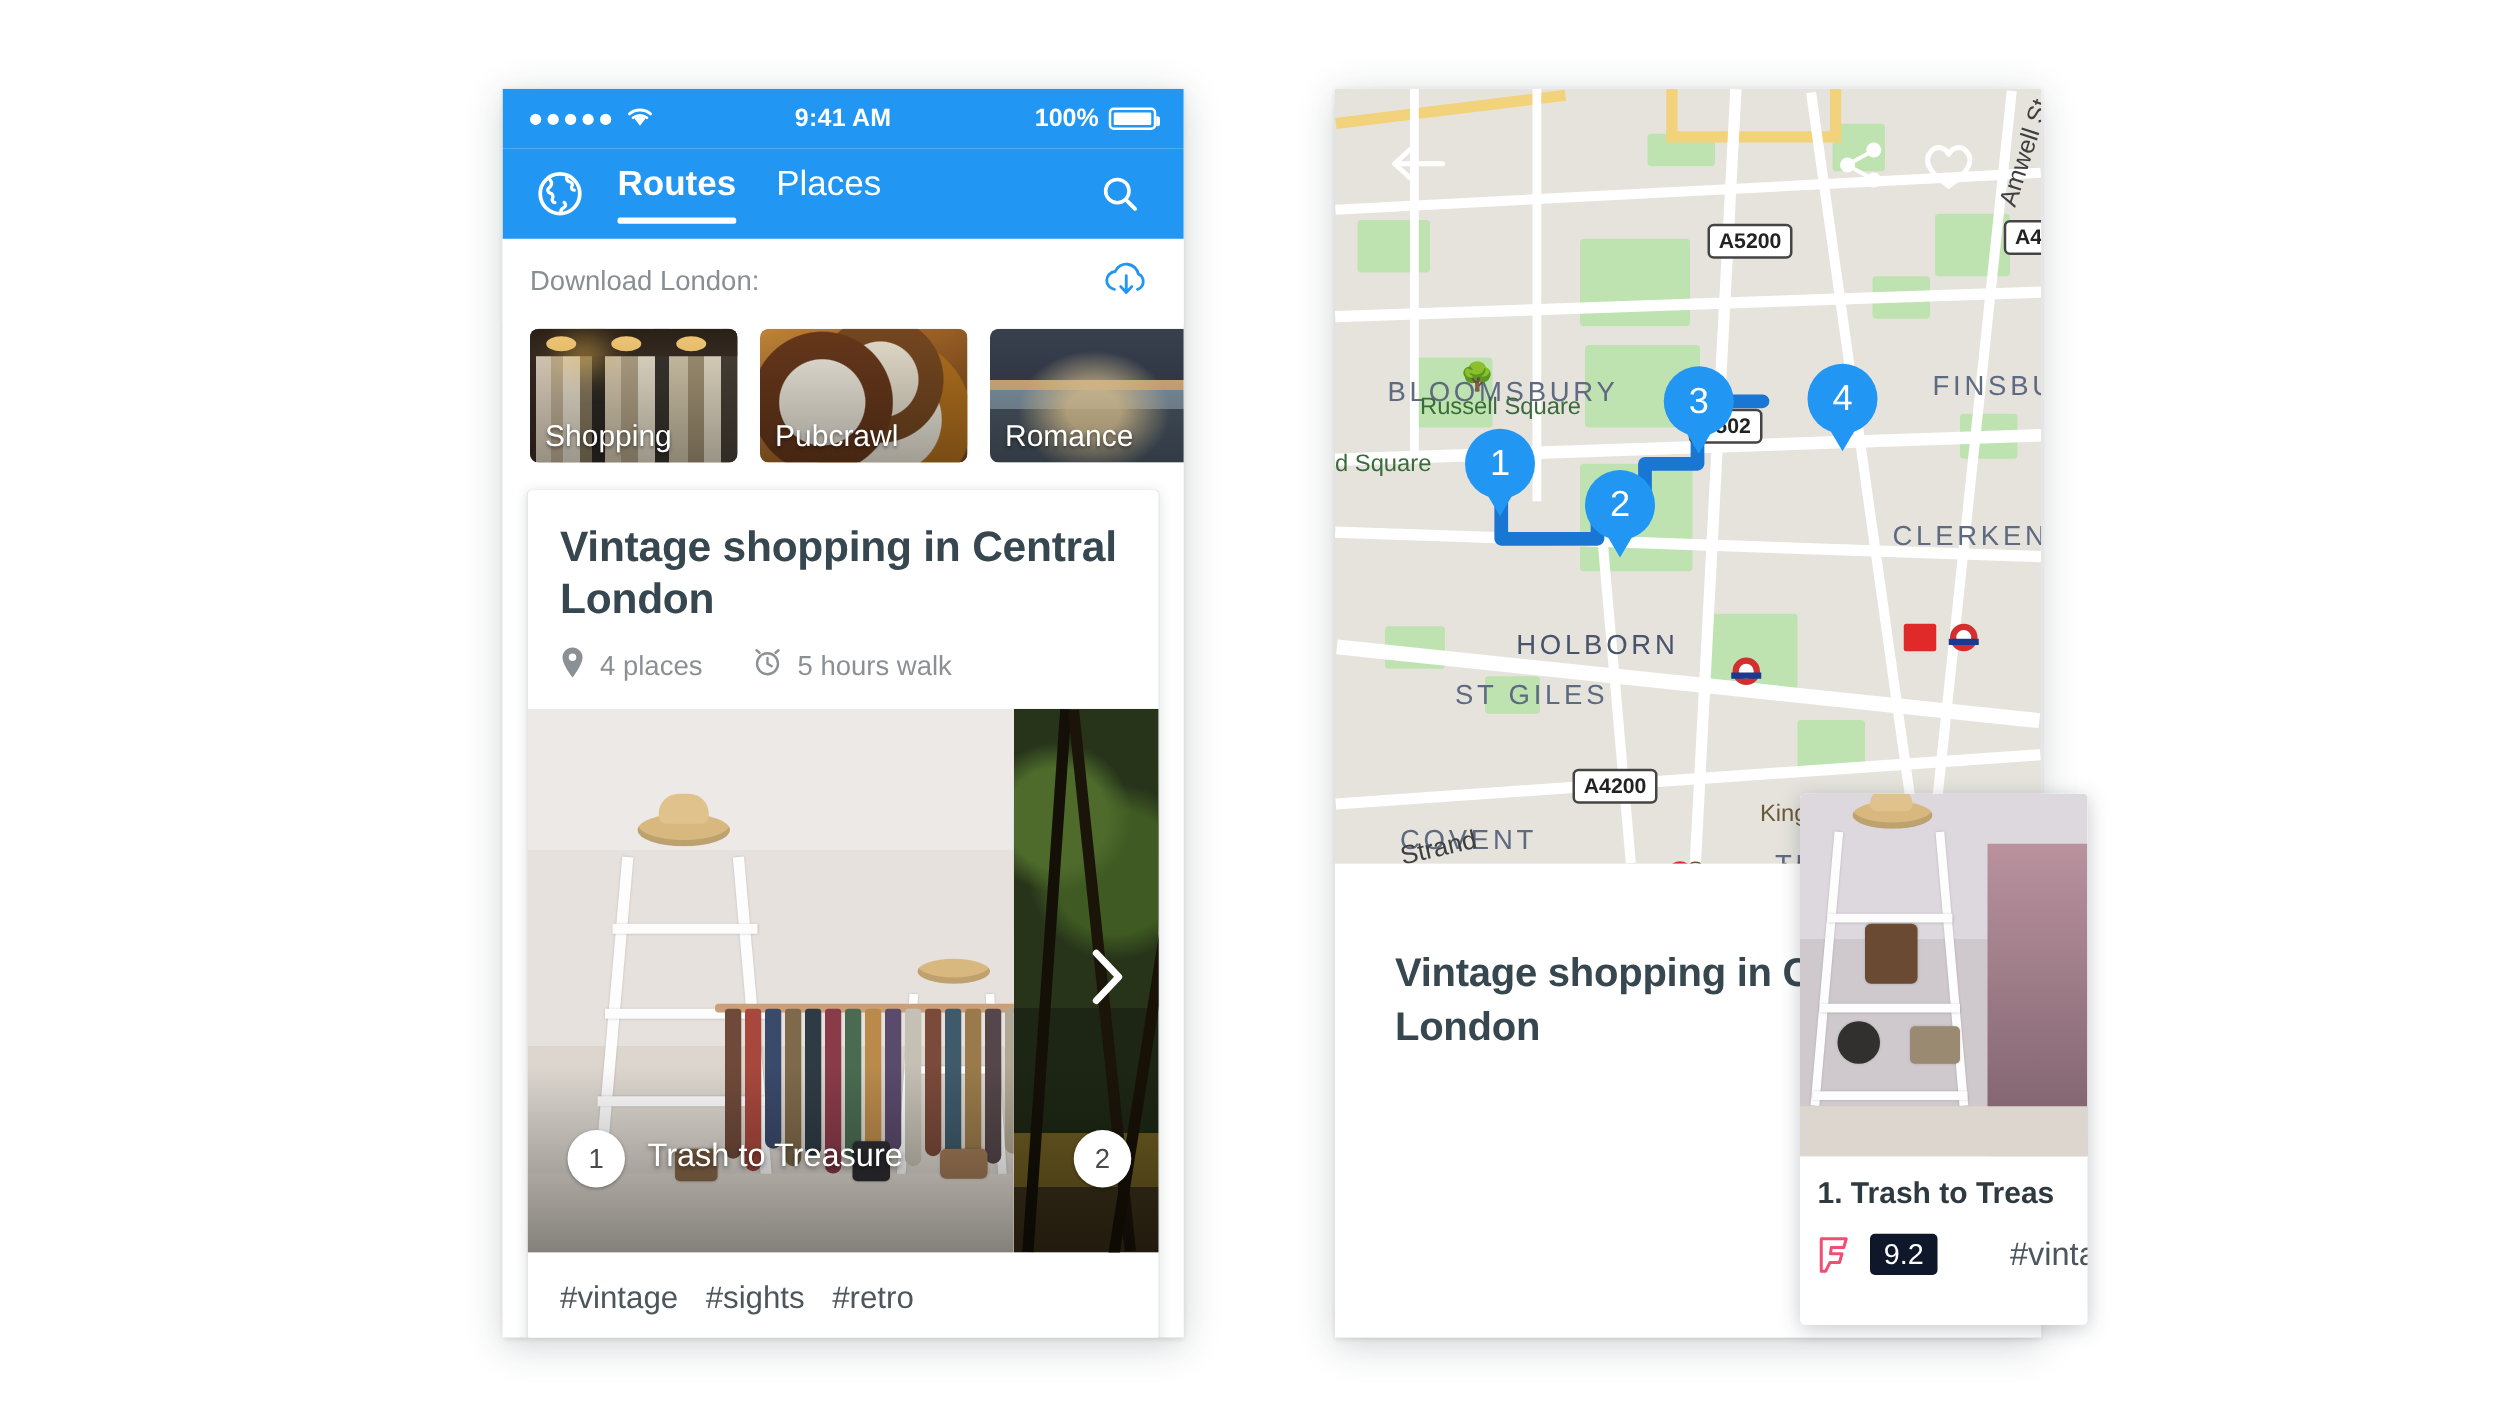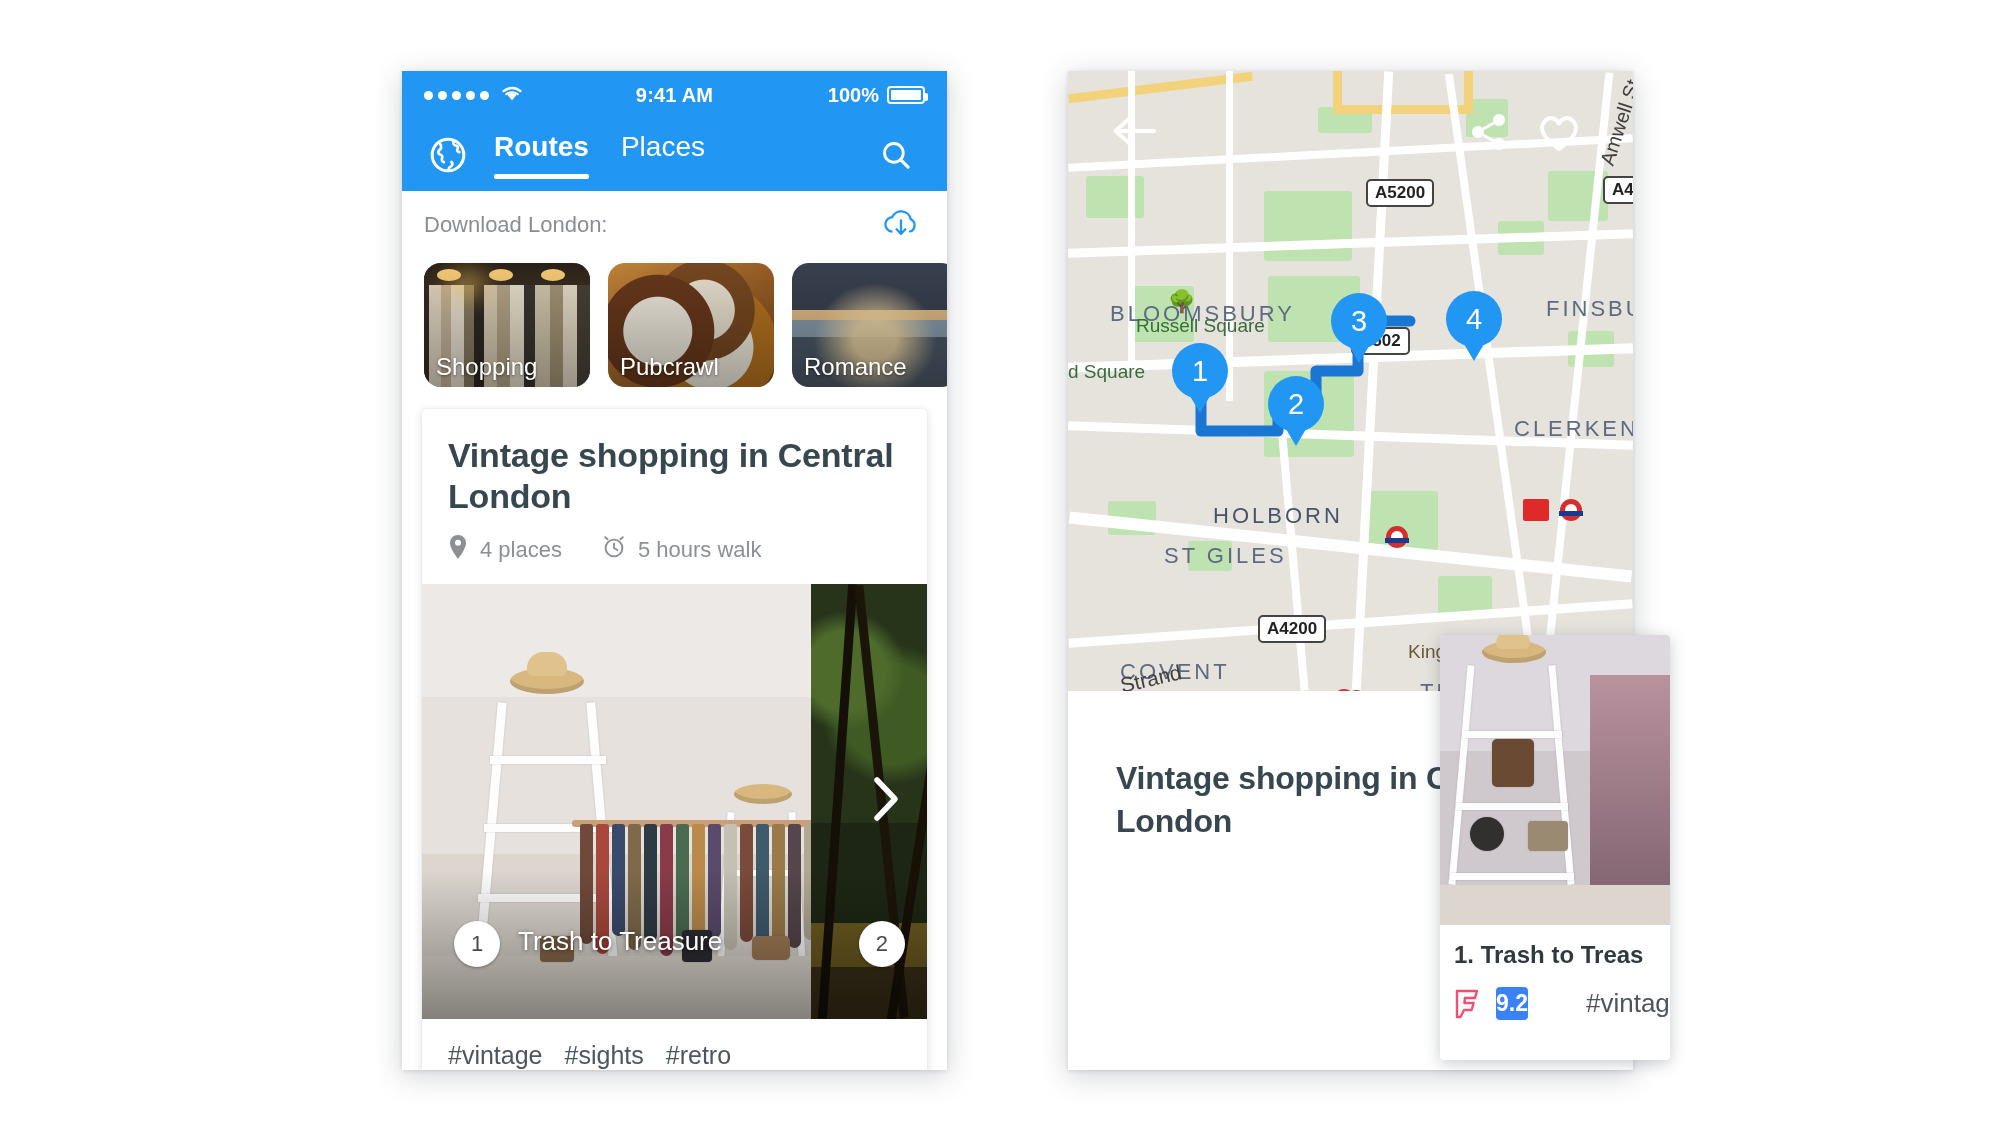--- a/index.html
+++ b/index.html
@@ -42,21 +42,21 @@
 
   
   .download-row{
     height:68px; display:flex; align-items:center; justify-content:space-between;
     padding:0 24px 0 22px; background:#fff;
   }
   .download-label{ font-size:22px; color:#878e94; }
   
   .cat-strip{ display:flex; gap:18px; padding:4px 0 14px 22px; overflow:hidden;}
   .cat{
-    position:relative; width:166px; height:124px; border-radius:17px; overflow:hidden; flex:none;
+    position:relative; width:166px; height:107px; border-radius:7px; overflow:hidden; flex:none;
   }
   .cat .shade{ position:absolute; inset:0; background:linear-gradient(to bottom, rgba(0,0,0,.05), rgba(0,0,0,.35));}
   .cat .cat-label{ position:absolute; left:12px; bottom:6px; color:#fff; font-size:24px; text-shadow:0 1px 3px rgba(0,0,0,.5);}
   .img-shopping{
     position:absolute; inset:0;
     background:
       linear-gradient(90deg,#3a2c22 0 3%, #e8dcc8 3% 10%, #c9b89c 10% 16%, #f0e7d6 16% 24%, #8a7d63 24% 30%,
       #2f2a25 30% 36%, #ded2b8 36% 44%, #b9a98c 44% 52%, #efe6d2 52% 60%, #3b3630 60% 67%,
       #d8ccb0 67% 76%, #a89878 76% 84%, #ece2cc 84% 92%, #4a4238 92% 100%),
       #5a4a38;
@@ -156,22 +156,22 @@
     position:absolute; left:1440px; top:635px; width:230px; height:425px;
     background:#fff; border-radius:4px; overflow:hidden; z-index:20;
     box-shadow:0 3px 16px rgba(40,50,60,.26);
   }
   .pc-photo{ position:relative; height:290px; overflow:hidden;
     background:linear-gradient(#dcd8dd 0 40%, #cfc9cd 40% 100%); }
   .pc-body{ padding:16px 14px 0 14px;}
   .pc-title{ font-size:24px; font-weight:bold; color:#2f3a40; white-space:nowrap;}
   .pc-row{ display:flex; align-items:center; gap:16px; padding-top:18px;}
   .fsq{ width:26px;height:30px; position:relative; flex:none;}
-  .score{ background:#3b82f6; color:#fff; font-size:23px; font-weight:bold;
-    padding:3px 0; border-radius:4px; flex:none;}
+  .score{ background:#0f172a; color:#fff; font-size:23px; font-weight:normal;
+    padding:3px 11px; border-radius:4px; flex:none;}
   .pc-tag{ color:#4d565c; font-size:26px; white-space:nowrap;margin-left:42px;}
 
   
   .mpin{ position:absolute; width:56px;height:56px;border-radius:50% 50% 50% 50%;
     background:#2196F3; display:flex; align-items:center; justify-content:center;
     color:#fff; font-size:29px; z-index:6;}
   .mpin:after{ content:""; position:absolute; bottom:-14px; left:50%; transform:translateX(-50%);
     border-left:13px solid transparent; border-right:13px solid transparent; border-top:22px solid #2196F3;}
   .mlabel{ position:absolute; color:#5d6a82; letter-spacing:3px; font-size:22px; white-space:nowrap;}
   .mlabel.small{ letter-spacing:0; font-size:19px; color:#3a6b3a;}

